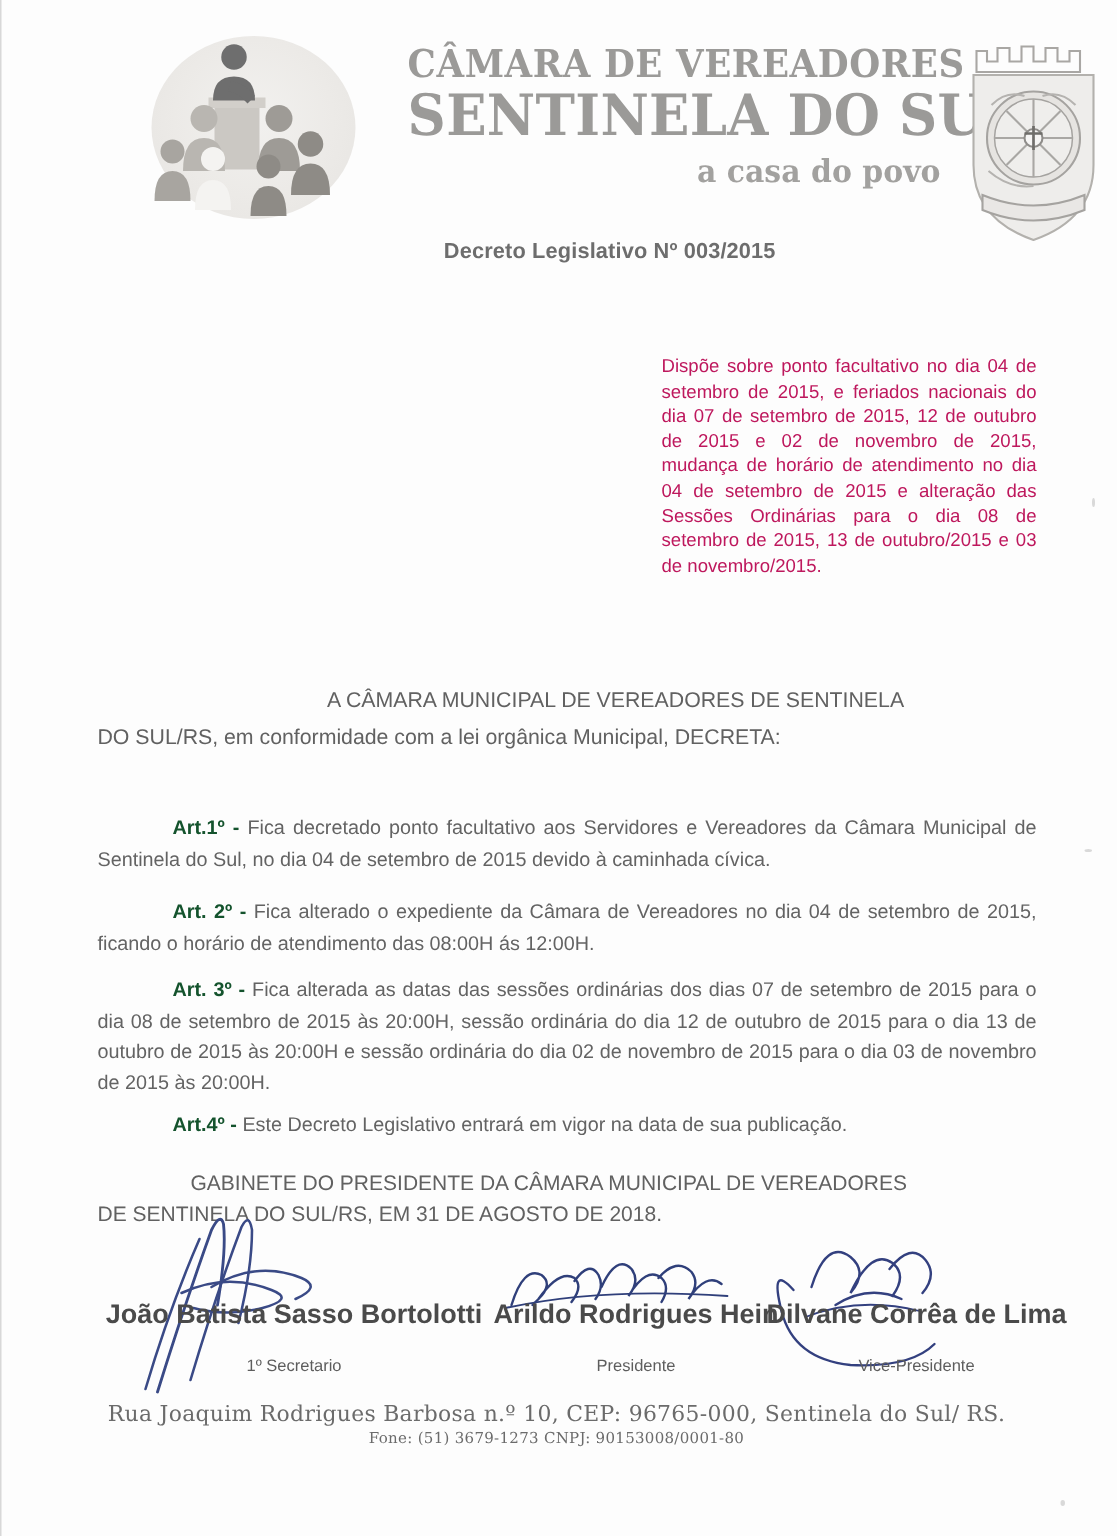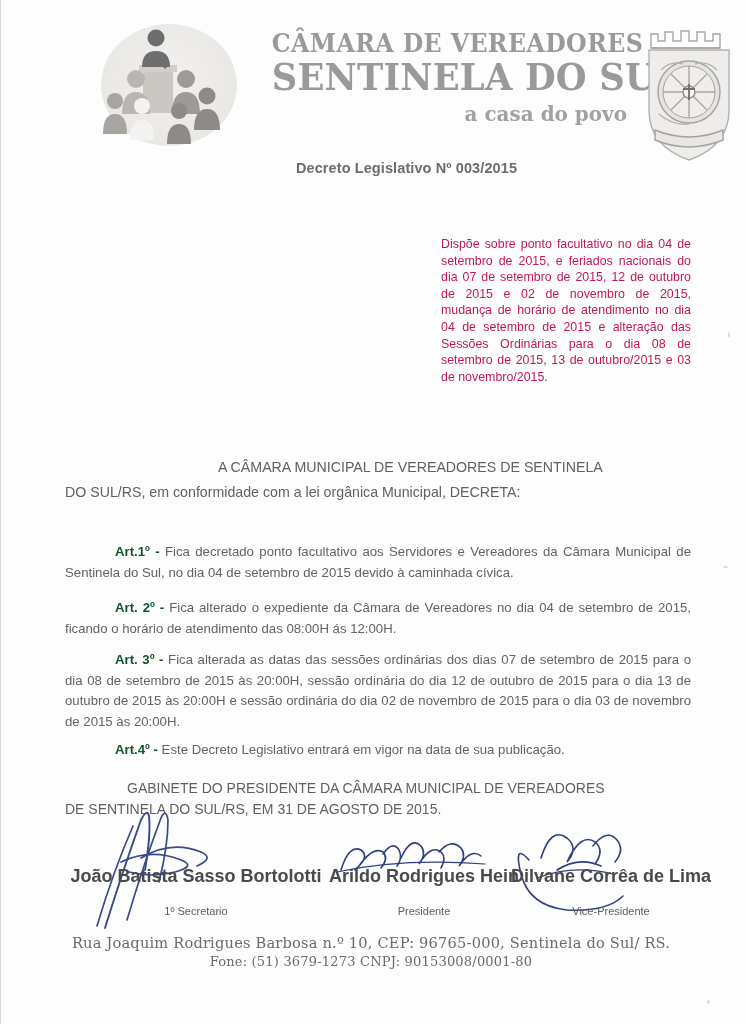--- a/index.html
+++ b/index.html
@@ -192,21 +192,21 @@
   
   .footer {
     position: absolute;
     left: 0; top: 934px;
     width: 740px;
     text-align: center;
     font-family: "DejaVu Serif", serif;
     color: #6b6b6b;
   }
   .footer .f1 { font-size: 14.6px; letter-spacing: 0.2px; }
-  .footer .f2 { font-size: 13px; margin-top: 3px; letter-spacing: 0.2px; }
+  .footer .f2 { font-size: 10px; margin-top: 3px; letter-spacing: 0.2px; }
 
   .speck {
     position: absolute;
     background: #d9d9d9;
     border-radius: 50%;
   }
 </style>
 </head>
 <body>
 
@@ -302,21 +302,21 @@
     <span>Fica alterada as datas das sessões ordinárias dos dias 07 de setembro de 2015 para o dia 08 de setembro de 2015 às 20:00H, sessão ordinária do dia 12 de outubro de 2015 para o dia 13 de outubro de 2015 às 20:00H e sessão ordinária do dia 02 de novembro de 2015 para o dia 03 de novembro de 2015 às 20:00H.</span>
   </div>
 
   <div class="art art-4">
     <span class="ind"></span><span class="lead">Art.4º -</span>
     <span>Este Decreto Legislativo entrará em vigor na data de sua publicação.</span>
   </div>
 
   <div class="gabinete">
     <span class="l1">GABINETE DO PRESIDENTE DA CÂMARA MUNICIPAL DE VEREADORES</span>
-    <span class="l2">DE SENTINELA DO SUL/RS, EM 31 DE AGOSTO DE 2015.</span>
+    <span class="l2">DE SENTINELA DO SUL/RS, EM 31 DE AGOSTO DE 2018.</span>
   </div>
 
   <svg class="ink" style="left:0;top:800px;width:745px;height:130px;" viewBox="0 0 745 130">
     <g fill="none" stroke="#3a4a86" stroke-width="1.7" stroke-linecap="round">
 
       <path d="M104 128 Q122 70 140 20 Q146 8 148 16 Q150 34 144 70" stroke-width="1.9"></path>
       <path d="M126 120 Q142 66 160 18 Q165 8 167 20 Q167 46 158 82"></path>
       <path d="M120 62 Q150 48 180 60 Q196 66 174 72 Q150 78 128 72"></path>
       <path d="M140 58 Q170 40 200 52 Q214 58 196 66"></path>
       <path d="M96 126 Q112 72 132 26"></path>

